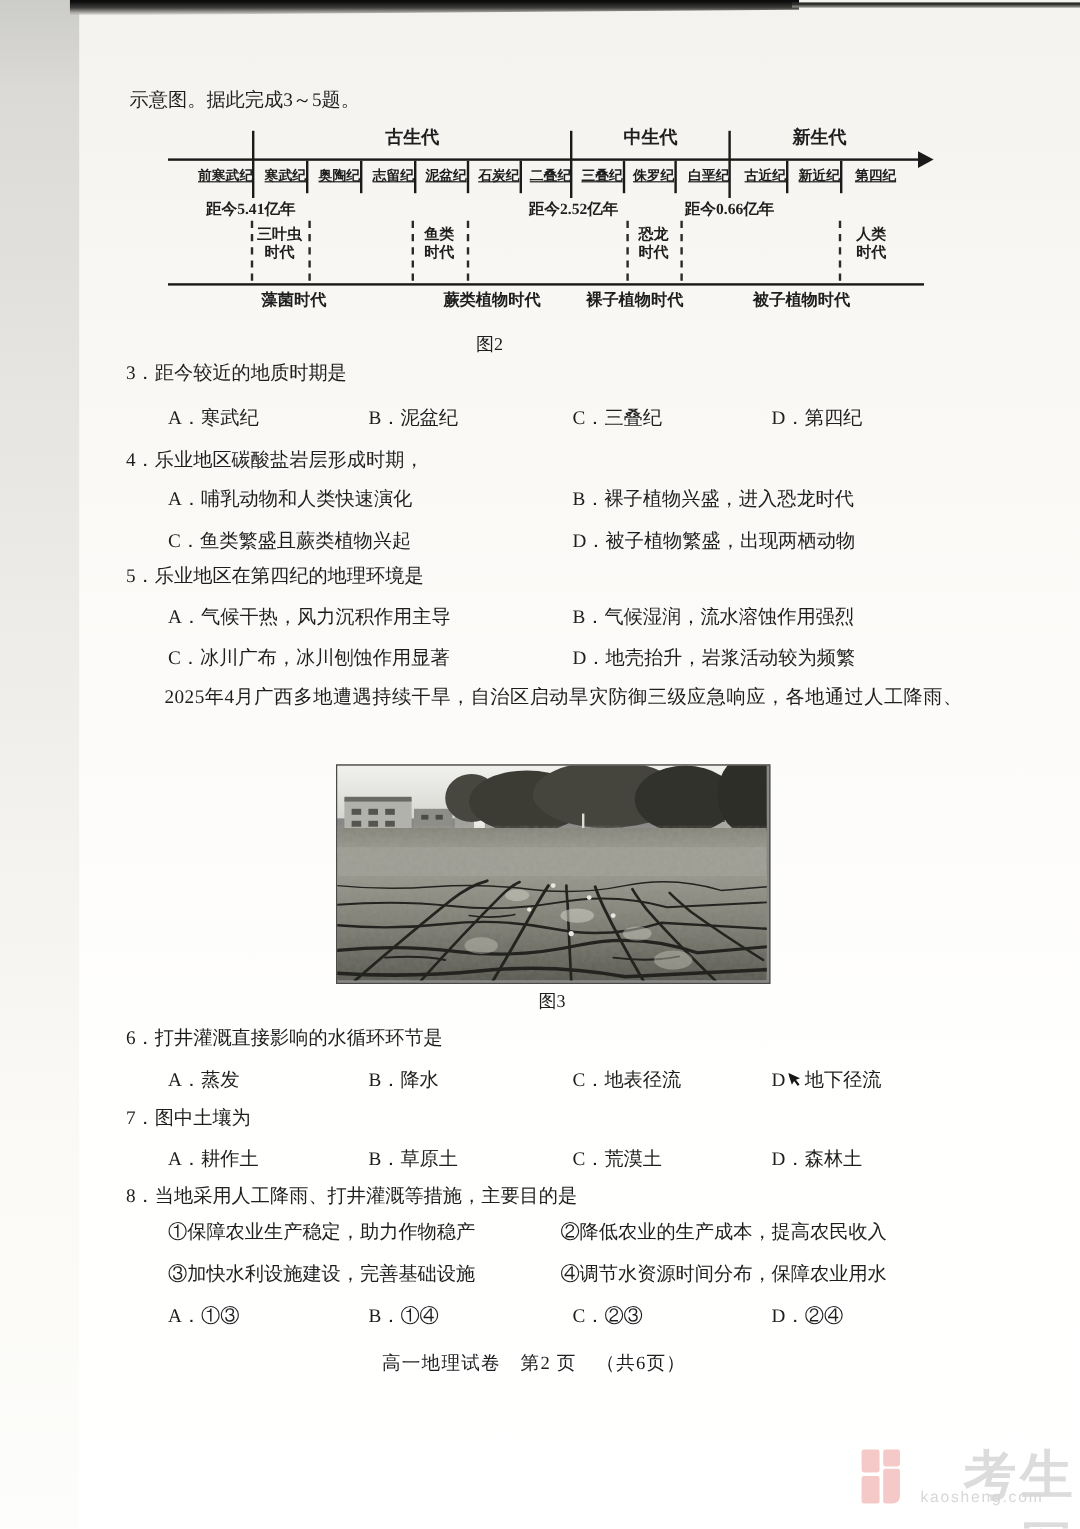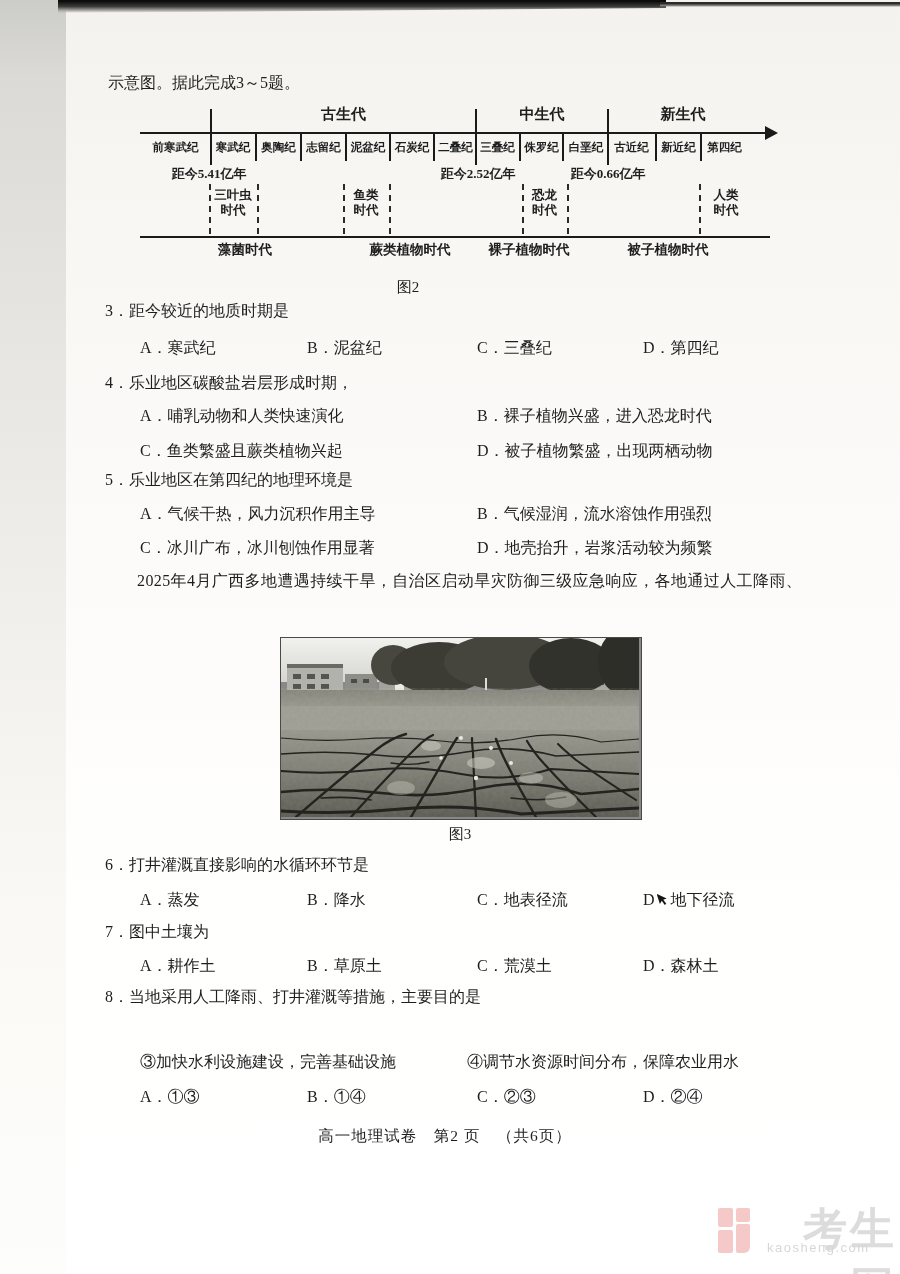--- a/index.html
+++ b/index.html
@@ -17,21 +17,21 @@
     clip-path:polygon(0 0,100% 0,100% 62%,0 100%);}
   .top-line{left:660px;top:2px;width:240px;height:5px;
     background:linear-gradient(180deg,#2b2b29 30%,#8a8a86 75%,rgba(160,158,154,0));}
   
   .fig2{left:85px;top:105px;width:710px;height:200px;}
   .era{top:0;height:18px;text-align:center;font-weight:bold;font-size:15px;}
   .mainline{top:27px;left:55px;width:632px;height:2px;background:#1a1a1a;}
   .arrowhead{top:21px;left:680px;width:0;height:0;border-left:13px solid #1a1a1a;border-top:7px solid transparent;border-bottom:7px solid transparent;}
   .tick-tall{top:4px;width:2px;height:56px;background:#1a1a1a;}
   .pcells{left:55px;top:29px;display:flex;height:27px;font-weight:bold;font-size:11.5px;}
-  .pcell{box-sizing:border-box;text-align:center;line-height:27px;height:27px;border-left:2px solid #1a1a1a;white-space:nowrap;overflow:hidden;}
+  .pcell{box-sizing:border-box;text-align:right;line-height:27px;height:27px;border-left:2px solid #1a1a1a;white-space:nowrap;overflow:hidden;text-decoration:underline;}
   .pcell.nb{border-left:none;}
   .tmark{top:60px;height:16px;text-align:center;font-weight:600;font-size:13px;width:90px;white-space:nowrap;}
   .dash{top:79px;height:50px;width:0;border-left:2px dashed #2a2a2a;}
   .aage{top:83px;font-size:12.5px;font-weight:bold;line-height:15px;text-align:center;}
   .bline{top:131px;left:55px;width:630px;height:2px;background:#1a1a1a;}
   .page-label{top:136px;height:17px;width:90px;text-align:center;font-weight:bold;font-size:13.5px;white-space:nowrap;}
   .figcap{left:0;width:816px;text-align:center;font-size:15px;}
   
   .qstem{left:105px;font-size:16px;white-space:nowrap;}
   .orow{left:140px;width:700px;height:22px;font-size:16px;}
@@ -260,20 +260,22 @@
   <div class="abs qstem" style="top:922px;"><span>7．</span><span>图中土壤为</span></div>
   <div class="abs orow" style="top:956px;">
     <span class="opt" style="left:0;"><span>A．</span><span>耕作土</span></span>
     <span class="opt" style="left:167px;"><span>B．</span><span>草原土</span></span>
     <span class="opt" style="left:337px;"><span>C．</span><span>荒漠土</span></span>
     <span class="opt" style="left:503px;"><span>D．</span><span>森林土</span></span>
   </div>
 
   <div class="abs qstem" style="top:987px;"><span>8．</span><span>当地采用人工降雨、打井灌溉等措施，主要目的是</span></div>
   <div class="abs srow" style="top:1017px;">
+    <span class="opt" style="left:0;">①保障农业生产稳定，助力作物稳产</span>
+    <span class="opt" style="left:327px;">②降低农业的生产成本，提高农民收入</span>
   </div>
   <div class="abs srow" style="top:1052px;">
     <span class="opt" style="left:0;font-family:Liberation Serif, serif;">③加快水利设施建设，完善基础设施</span>
     <span class="opt" style="left:327px;">④调节水资源时间分布，保障农业用水</span>
   </div>
   <div class="abs orow" style="top:1087px;">
     <span class="opt" style="left:0;"><span>A．</span><span>①③</span></span>
     <span class="opt" style="left:167px;"><span>B．</span><span>①④</span></span>
     <span class="opt" style="left:337px;"><span>C．</span><span>②③</span></span>
     <span class="opt" style="left:503px;"><span>D．</span><span>②④</span></span>

